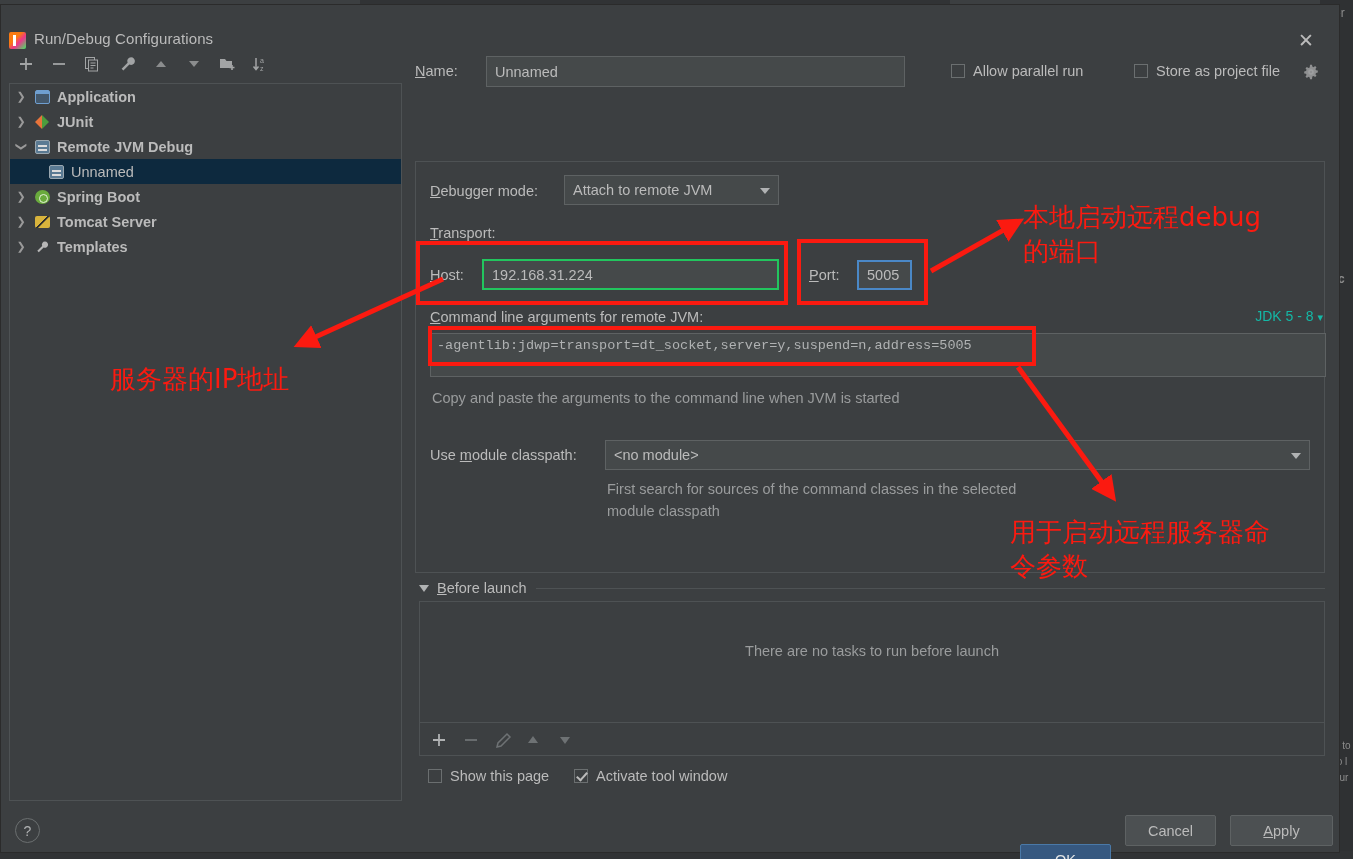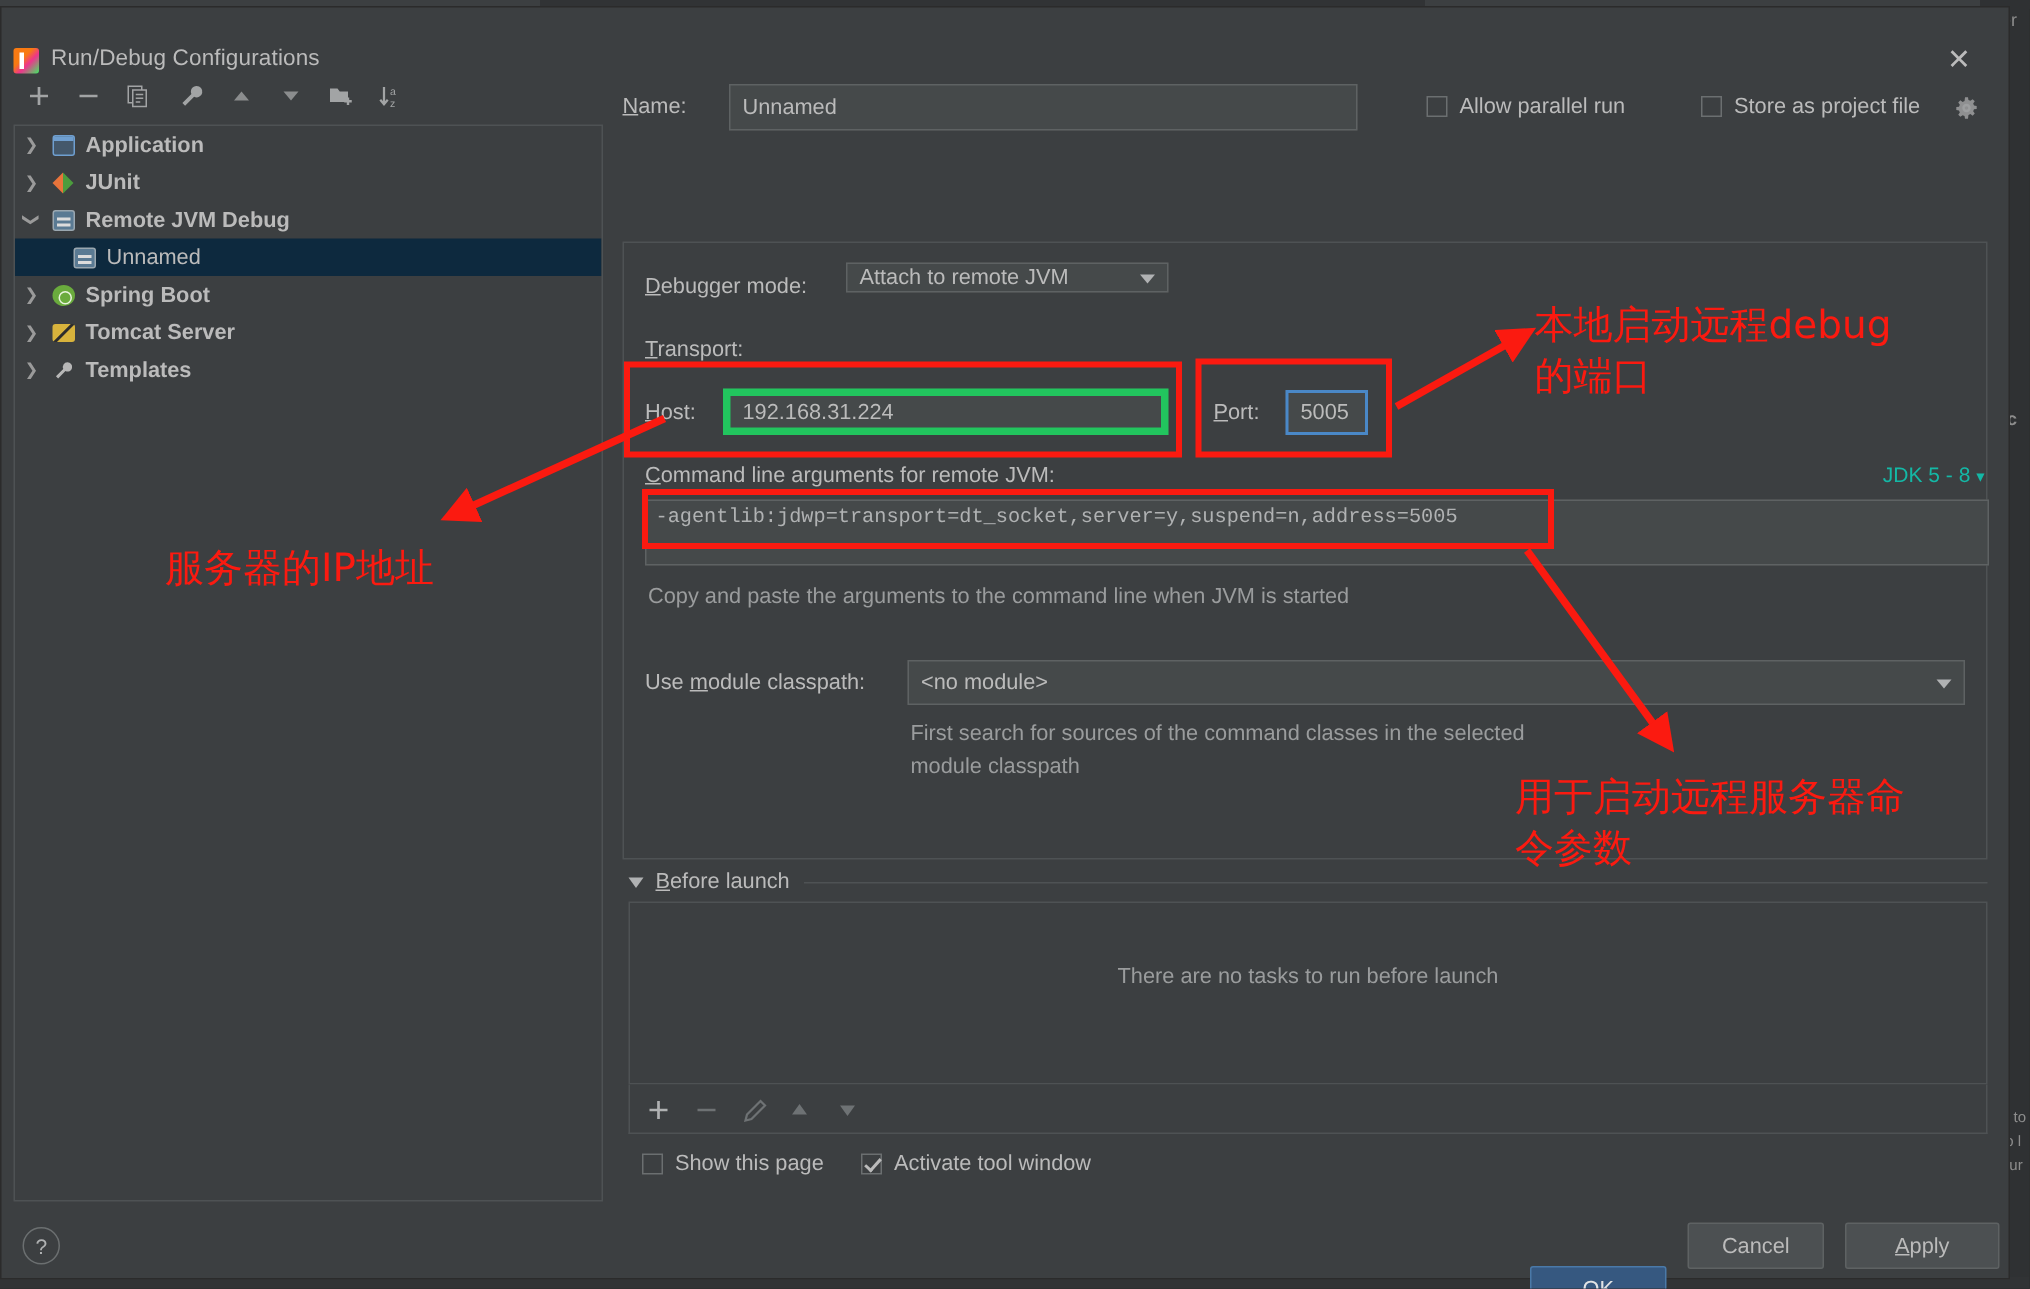--- a/index.html
+++ b/index.html
@@ -144,21 +144,21 @@
     position: absolute; background: #45494a; border: 1px solid #5e6263;
     color: #bbbbbb; font-size: 14.5px; display: flex; align-items: center;
     padding: 0 8px; cursor: pointer;
   }
   .combo .arrow {
     position: absolute; right: 8px; top: 50%; margin-top: -2px;
     width: 0; height: 0; border-left: 5px solid transparent; border-right: 5px solid transparent;
     border-top: 6px solid #b0b2b3;
   }
   .text-input {
-    position: absolute; background: #45494a; border: 5px solid #22c55e;
+    position: absolute; background: #45494a; border: 2px solid #22c55e;
     color: #bbbbbb; font-size: 14.5px; padding: 0 8px;
     font-family: "Liberation Sans", sans-serif;
   }
   .text-input.focused { border: 2px solid #4a88c7; }
 
   .args-box {
     position: absolute; left: 429px; top: 328px; width: 896px; height: 44px;
     background: #45494a; border: 1px solid #5e6263;
     color: #b0b2b3; font-family: "Liberation Mono", monospace; font-size: 13.5px;
     padding: 4px 6px; white-space: nowrap; overflow: hidden;
@@ -352,21 +352,21 @@
       <svg width="16" height="16" viewBox="0 0 16 16">
           <path d="M8 5.2a2.8 2.8 0 1 0 0 5.6 2.8 2.8 0 0 0 0-5.6zm0 1.6a1.2 1.2 0 1 1 0 2.4 1.2 1.2 0 0 1 0-2.4z" fill="#9d9fa0"></path>
           <path d="M7 .8h2l.3 1.8 1.3.55 1.5-1.05 1.4 1.4-1.05 1.5.55 1.3 1.8.3v2l-1.8.3-.55 1.3 1.05 1.5-1.4 1.4-1.5-1.05-1.3.55L9 15.2H7l-.3-1.8-1.3-.55-1.5 1.05-1.4-1.4 1.05-1.5-.55-1.3L1.2 9.4v-2l1.8-.3.55-1.3L2.5 4.3l1.4-1.4 1.5 1.05 1.3-.55z" fill="#9d9fa0" opacity=".85"></path>
         </svg>
     </span>
 
 
     <div class="panel"></div>
 
     <div class="fld-label" style="left:429px; top:178px;"><span class="uline">D</span>ebugger mode:</div>
-    <div class="combo" style="left:563px; top:170px; width:215px; height:20px;">
+    <div class="combo" style="left:563px; top:170px; width:215px; height:30px;">
       <span>Attach to remote JVM</span>
       <span class="arrow"></span>
     </div>
 
     <div class="fld-label" style="left:429px; top:220px;"><span class="uline">T</span>ransport:</div>
 
     <div class="fld-label" style="left:429px; top:262px;"><span class="uline">H</span>ost:</div>
     <input class="text-input" style="left: 481px; top: 254px; width: 297px; height: 31px;" value="192.168.31.224">
 
     <div class="fld-label" style="left:808px; top:262px;"><span class="uline">P</span>ort:</div>

